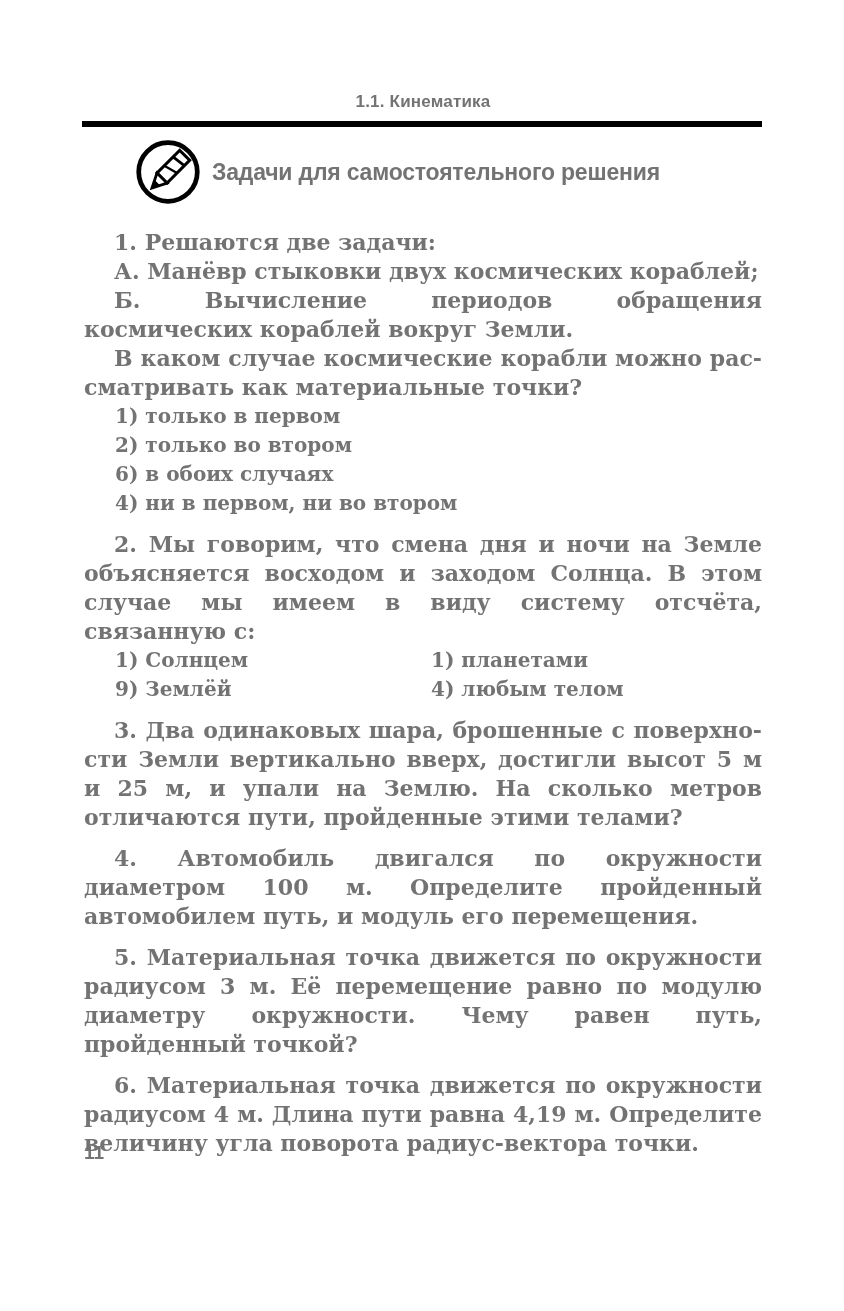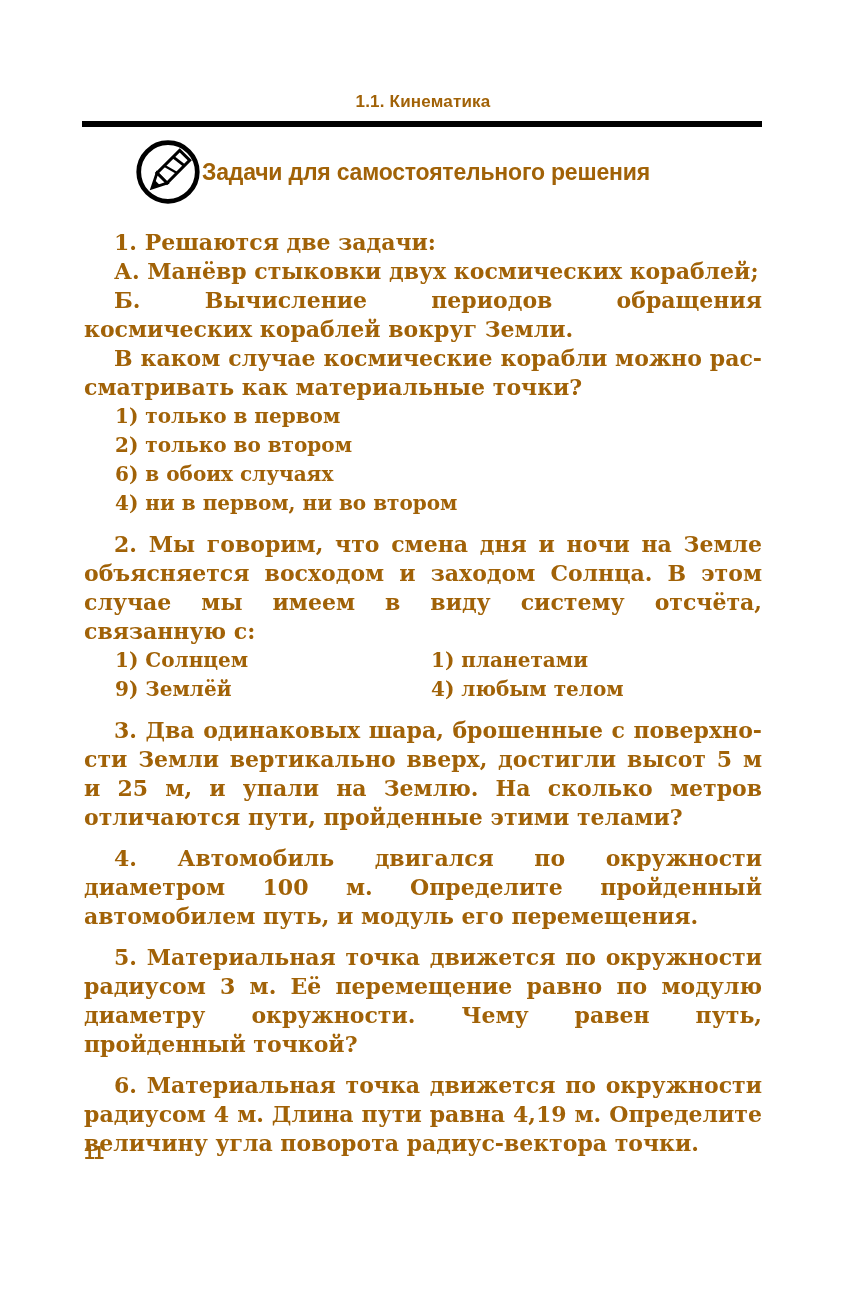--- a/index.html
+++ b/index.html
@@ -2,21 +2,21 @@
 <html lang="ru"><head>
 <meta charset="utf-8">
 <style>
   html, body { margin: 0; padding: 0; background: #e8e8e8; }
   .page {
     position: relative;
     width: 844px;
     height: 1311px;
     margin: 0 auto;
     background: #ffffff;
-    color: #a16207;
+    color: #737373;
     overflow: hidden;
     font-family: "DejaVu Serif", serif;
     text-decoration: underline;
   }
   .content {
     position: absolute;
     left: 84px;
     top: 0;
     width: 678px;
   }
@@ -34,20 +34,21 @@
     height: 6px;
     background: #000;
     margin-left: -2px;
     width: 680px;
   }
   .section-head {
     margin-top: 10px;
     padding-left: 50px;
     display: flex;
     align-items: center;
+    gap: 10px;
     height: 70px;
   }
   .icon-wrap { width: 68px; height: 68px; flex: 0 0 auto; }
   .section-title {
     margin: 0;
     font-family: "Liberation Sans", sans-serif;
     font-size: 23px;
     font-weight: 700;
     letter-spacing: -0.2px;
   }

